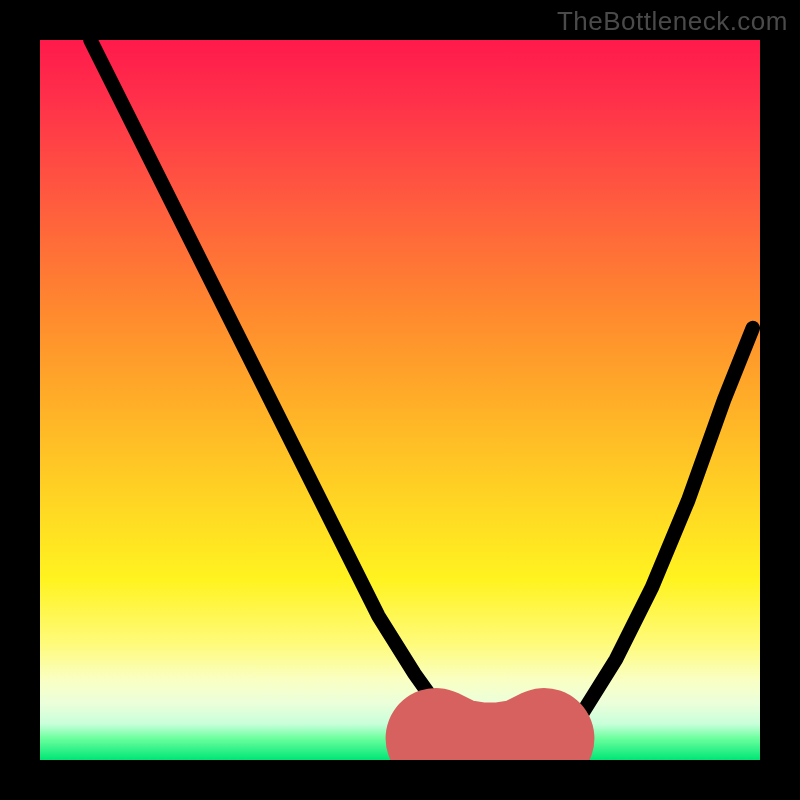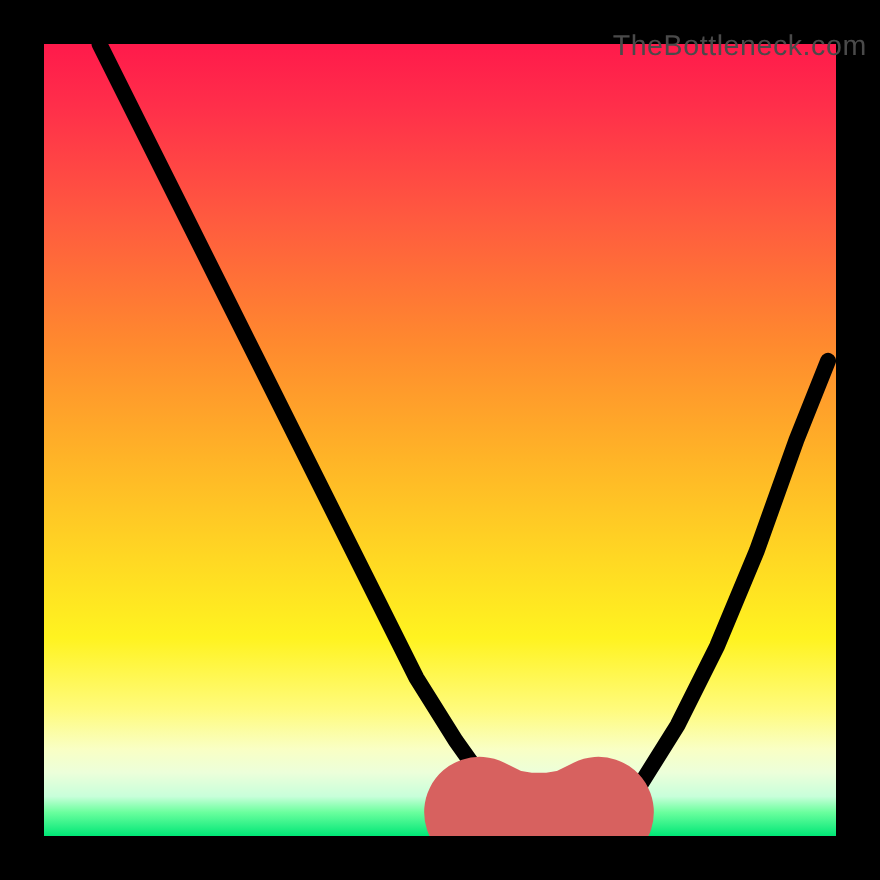--- a/index.html
+++ b/index.html
@@ -19,21 +19,20 @@
   }
   .watermark {
     position: absolute;
     top: 6px;
     right: 12px;
     color: #4a4a4a;
     font-size: 26px;
     font-weight: 500;
     letter-spacing: 0.5px;
     z-index: 50;
-    margin-top: 20px;
   }
   .plot-wrap {
     position: absolute;
     left: 40px;
     top: 40px;
     width: 720px;
     height: 720px;
     overflow: hidden;
   }
   .gradient-bg {

